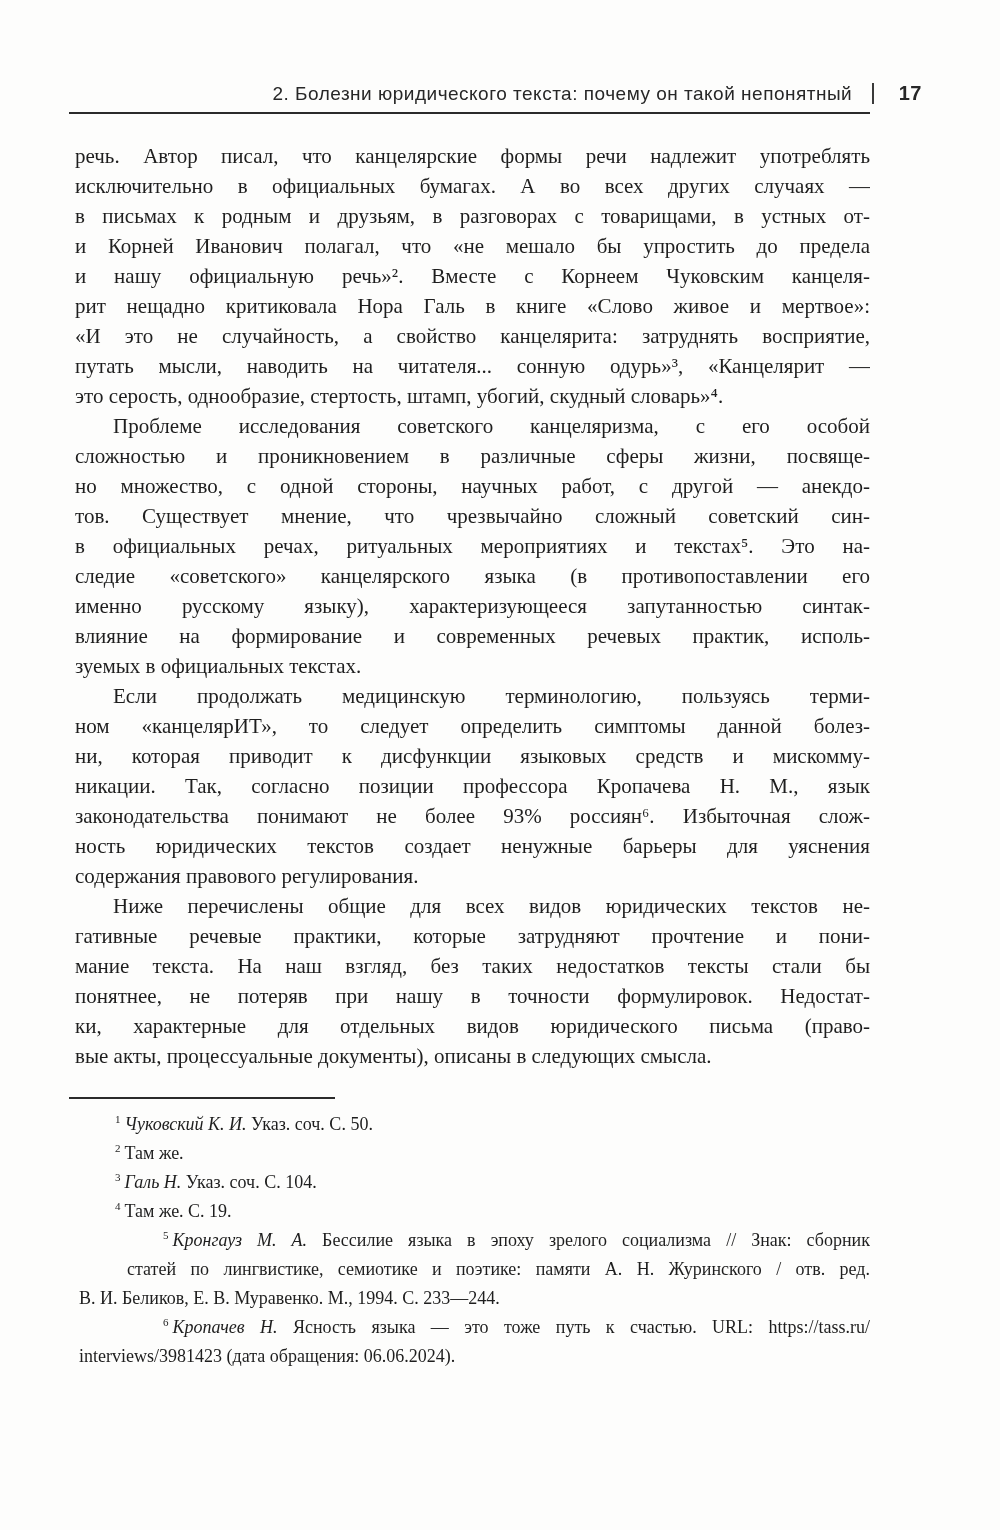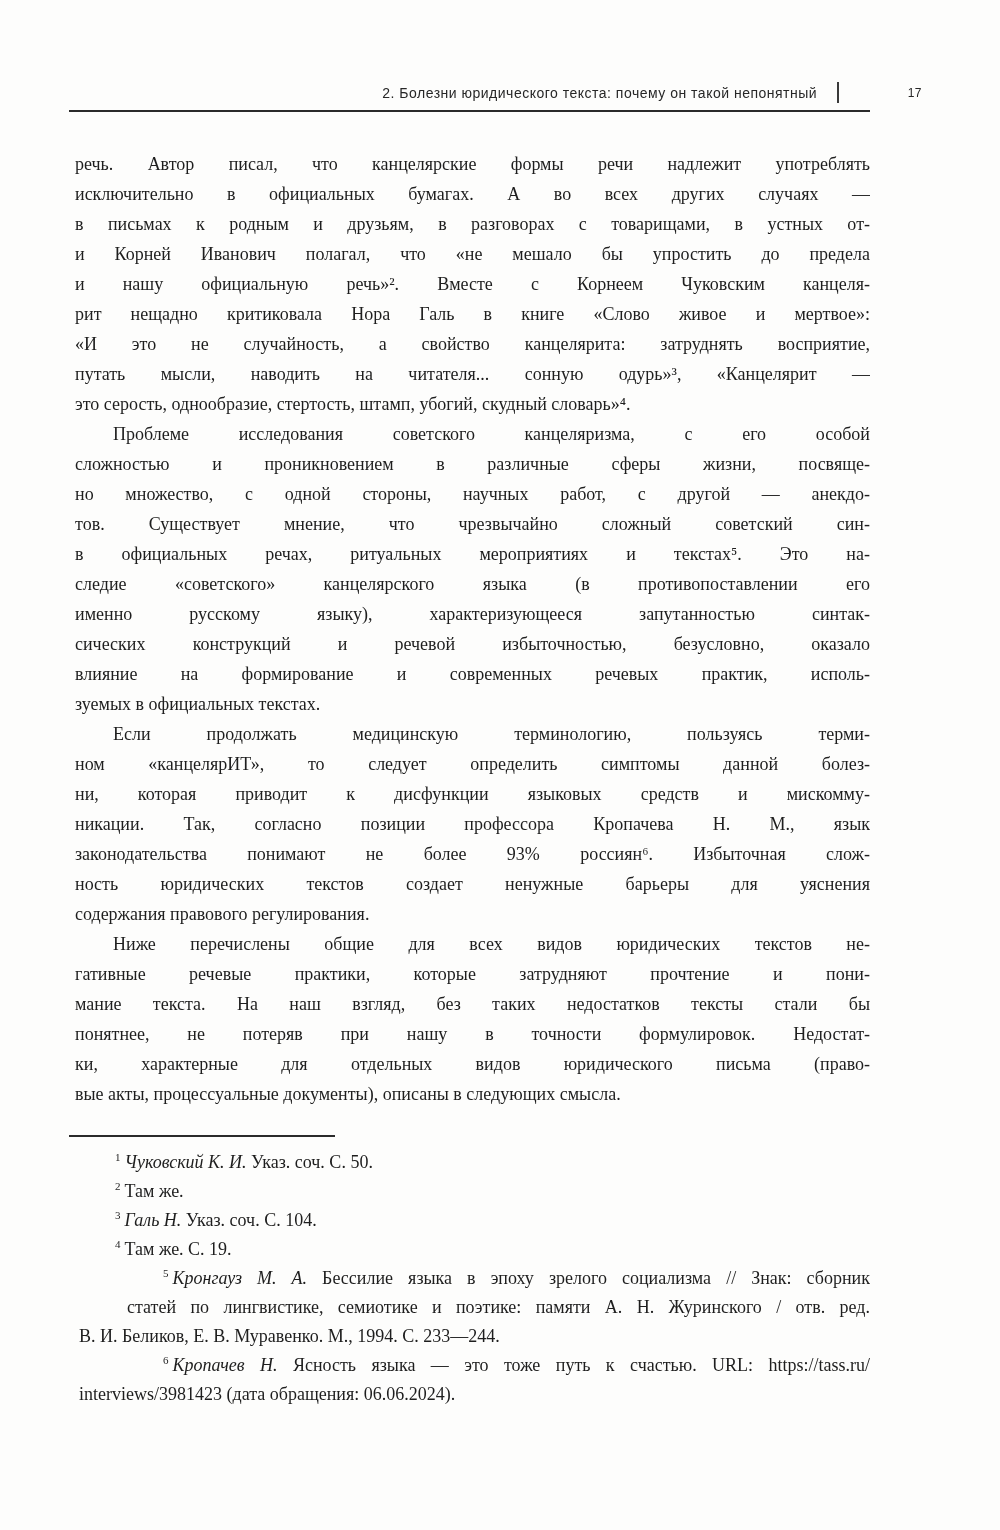--- a/index.html
+++ b/index.html
@@ -1,25 +1,25 @@
 <!DOCTYPE html>
 <html><head>
 <meta charset="utf-8">
 <style>
   html,body{margin:0;padding:0;background:#e9e9e7;}
   .page{width:1000px;height:1530px;background:#fdfdfc;position:relative;margin:0 auto;
         font-family:"Liberation Serif","DejaVu Serif",serif;color:#1e1e1e;overflow:hidden;}
   .column{position:absolute;left:75px;top:0;width:795px;}
   .running-header{display:flex;align-items:center;justify-content:flex-end;
         margin-right:-52px;padding-top:82px;font-family:"Liberation Sans",sans-serif;color:#272727;}
-  .hdr-title{font-size:14px;letter-spacing:0.5px;white-space:nowrap;}
+  .hdr-title{font-size:19px;letter-spacing:0.5px;white-space:nowrap;}
   .hdr-bar{width:1.5px;height:21px;background:#3a3a3a;margin-left:20px;margin-right:25px;}
-  .hdr-num{font-size:12px;font-weight:normal;letter-spacing:0.5px;margin-left:44px;}
+  .hdr-num{font-size:20px;font-weight:bold;letter-spacing:0.5px;}
   .hdr-rule{height:2px;background:#2b2b2b;margin-top:7px;margin-left:-6px;width:801px;}
-  .body-text{margin-top:37px;font-size:18px;line-height:30px;}
+  .body-text{margin-top:27px;font-size:21px;line-height:30px;}
   .bline{text-align:justify;text-align-last:justify;max-height:30px;overflow:hidden;}
   .bline.ind{text-indent:38px;}
   .bline.end{text-align:last;text-align-last:left;}
   .fn-rule{height:2px;background:#2b2b2b;width:266px;margin-left:-6px;margin-top:26px;}
   .footnotes{margin-top:11px;font-size:18px;line-height:29px;}
   .fline{text-indent:40px;text-align:left;max-height:29px;overflow:hidden;}
   .fline.just{text-align:justify;text-align-last:justify;margin-left:48px;}
   .fline.flush{text-indent:0;}
   .fn-sup{font-size:11px;vertical-align:super;line-height:0;margin-right:4px;}
   .fn-it{}
@@ -66,21 +66,20 @@
 
         <div class="bline"><span>тов. Существует мнение, что чрезвычайно сложный советский син-</span></div>
 
 
         <div class="bline"><span>в официальных речах, ритуальных мероприятиях и текстах⁵. Это на-</span></div>
 
         <div class="bline"><span>следие «советского» канцелярского языка (в противопоставлении его</span></div>
 
         <div class="bline"><span>именно русскому языку), характеризующееся запутанностью синтак-</span></div>
 
-        <div class="bline"><span>сических конструкций и речевой избыточностью, безусловно, оказало</span></div>
 
         <div class="bline"><span>влияние на формирование и современных речевых практик, исполь-</span></div>
 
         <div class="bline end"><span>зуемых в официальных текстах.</span></div>
 
         <div class="bline ind"><span>Если продолжать медицинскую терминологию, пользуясь терми-</span></div>
 
         <div class="bline"><span>ном «канцелярИТ», то следует определить симптомы данной болез-</span></div>
 
         <div class="bline"><span>ни, которая приводит к дисфункции языковых средств и мискомму-</span></div>

